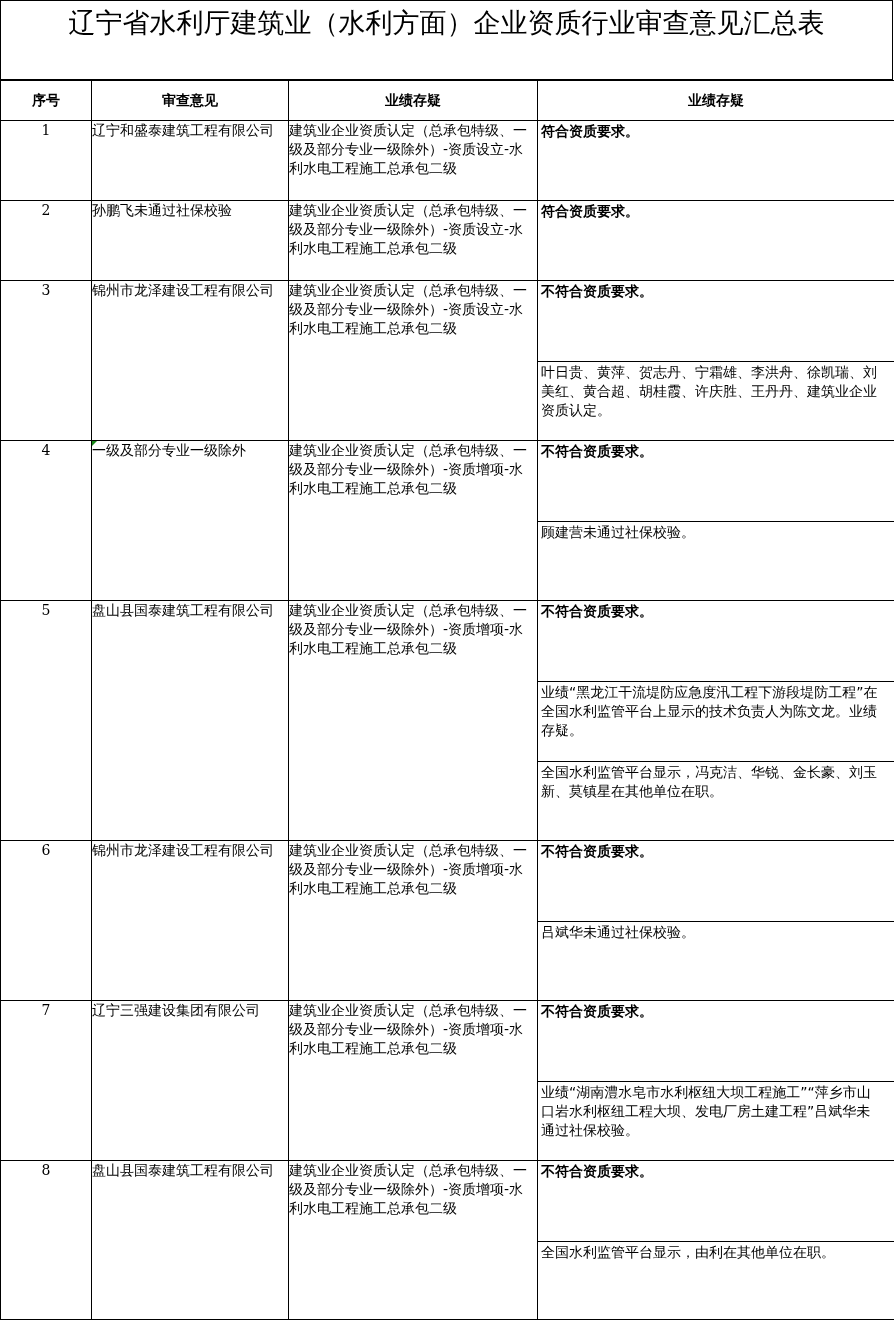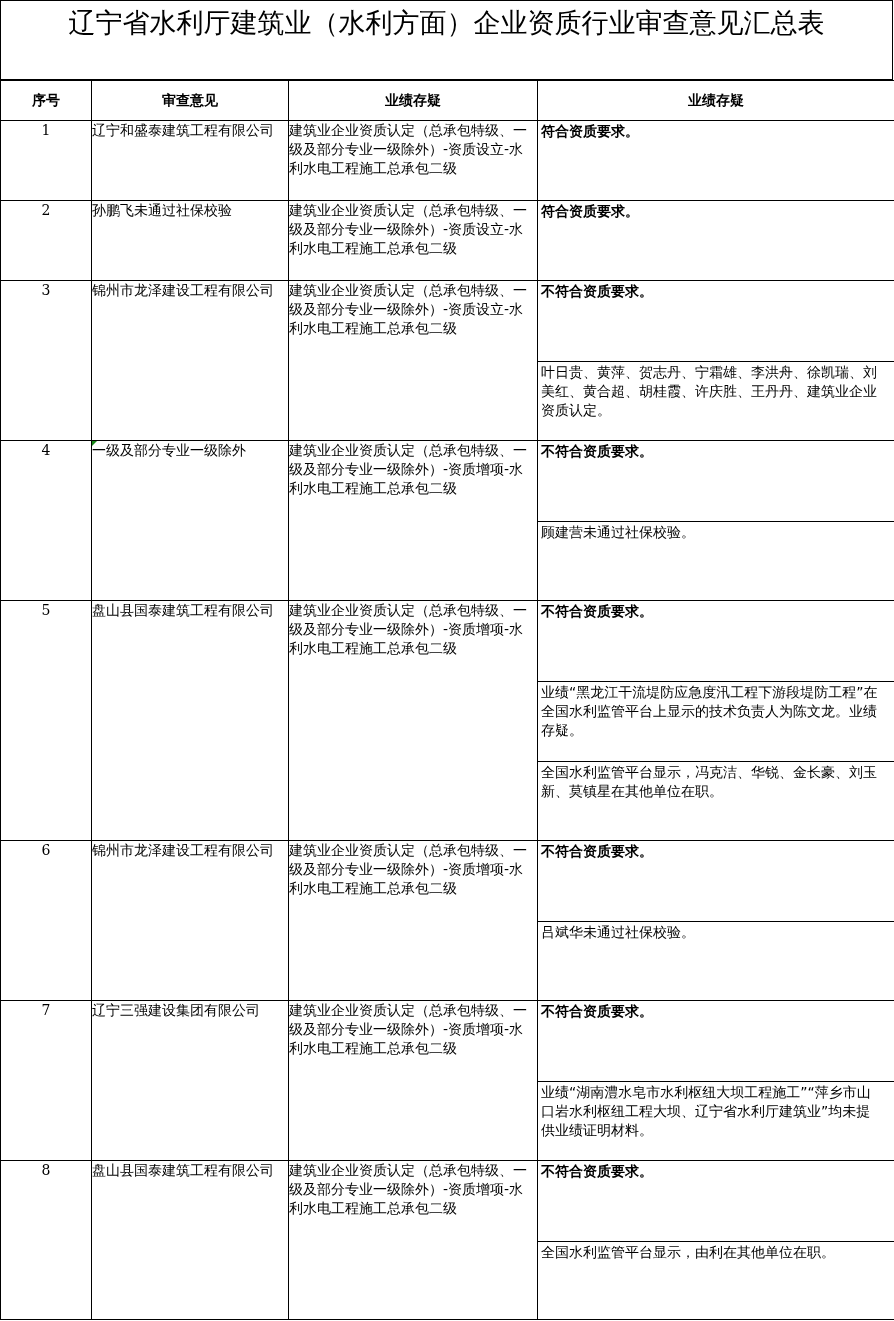--- a/index.html
+++ b/index.html
@@ -178,21 +178,21 @@
         </td>
       </tr>
 
       <tr class="h160">
         <td class="seq">7</td>
         <td class="company">辽宁三强建设集团有限公司</td>
         <td class="apply">建筑业企业资质认定（总承包特级、一级及部分专业一级除外）-资质增项-水利水电工程施工总承包二级</td>
         <td class="opinion">
           <div class="op-wrap">
             <div class="op-cell verdict" style="height:80px">不符合资质要求。</div>
-            <div class="op-cell" style="height:79px">业绩“湖南澧水皂市水利枢纽大坝工程施工”“萍乡市山口岩水利枢纽工程大坝、辽宁省水利厅建筑业”均未提供业绩证明材料。</div>
+            <div class="op-cell" style="height:79px">业绩“湖南澧水皂市水利枢纽大坝工程施工”“萍乡市山口岩水利枢纽工程大坝、发电厂房土建工程”吕斌华未通过社保校验。</div>
           </div>
         </td>
       </tr>
 
       <tr class="h160">
         <td class="seq">8</td>
         <td class="company">盘山县国泰建筑工程有限公司</td>
         <td class="apply">建筑业企业资质认定（总承包特级、一级及部分专业一级除外）-资质增项-水利水电工程施工总承包二级</td>
         <td class="opinion">
           <div class="op-wrap">

